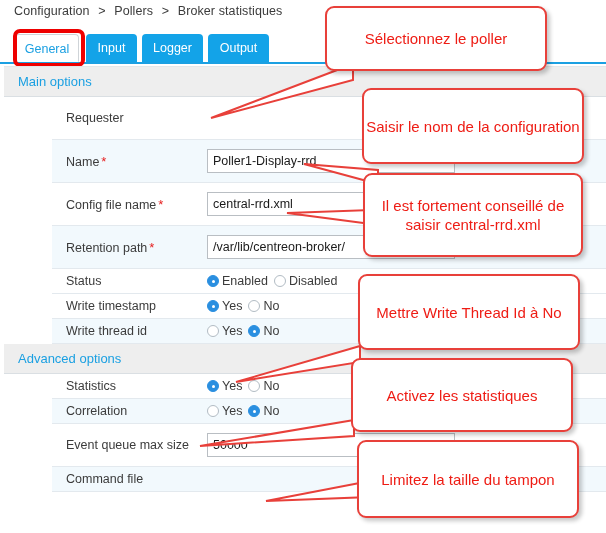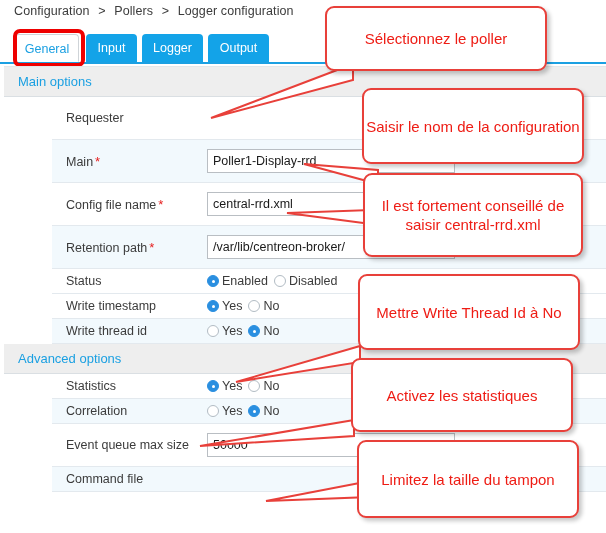--- a/index.html
+++ b/index.html
@@ -209,42 +209,42 @@
   .tail svg { display: block; overflow: visible; }
 </style>
 </head>
 <body>
 
 <div class="breadcrumb">
   <span>Configuration</span>
   <span class="sep">&gt;</span>
   <span>Pollers</span>
   <span class="sep">&gt;</span>
-  <span>Logger configuration</span>
+  <span>Broker statistiques</span>
 </div>
 
 <div class="tabbar">
   <div class="underline"></div>
   <div class="tab active" style="left:15px;width:64px;">General</div>
   <div class="tab" style="left:142px;width:61px;">Logger</div>
   <div class="tab" style="left:86px;width:51px;">Input</div>
   <div class="tab" style="left:208px;width:61px;">Output</div>
 </div>
 <div class="tab-hl"></div>
 
 <div class="panel">
 
   <div class="section-head">Main options</div>
 
   <div class="row tall">
     <span class="lbl">Requester</span>
   </div>
 
   <div class="row tall alt">
-    <span class="lbl"><span>Main</span><span class="req">*</span></span>
+    <span class="lbl"><span>Name</span><span class="req">*</span></span>
     <div class="ctl">
       <input class="txt" type="text" value="Poller1-Display-rrd" style="">
     </div>
   </div>
 
   <div class="row tall">
     <span class="lbl"><span>Config file name</span><span class="req">*</span></span>
     <div class="ctl">
       <input class="txt" type="text" value="central-rrd.xml" style="">
     </div>

